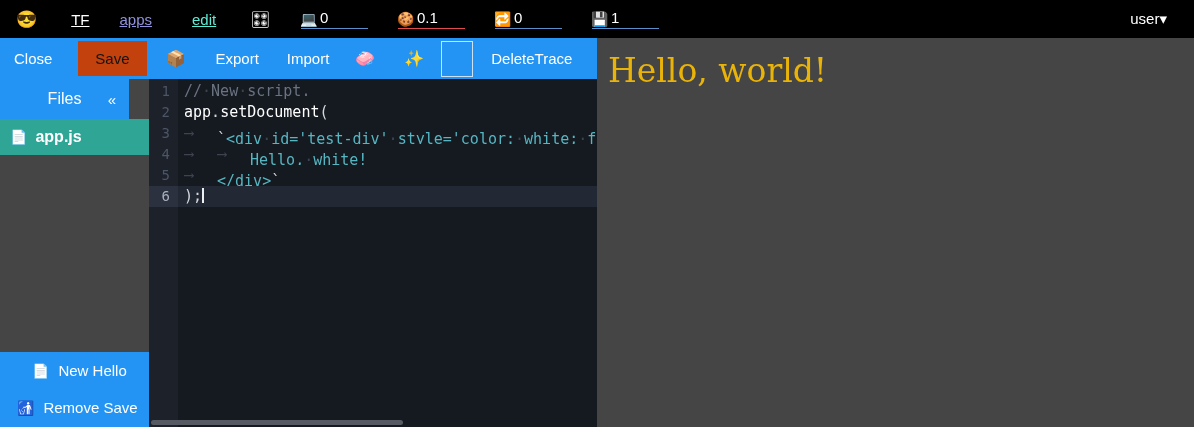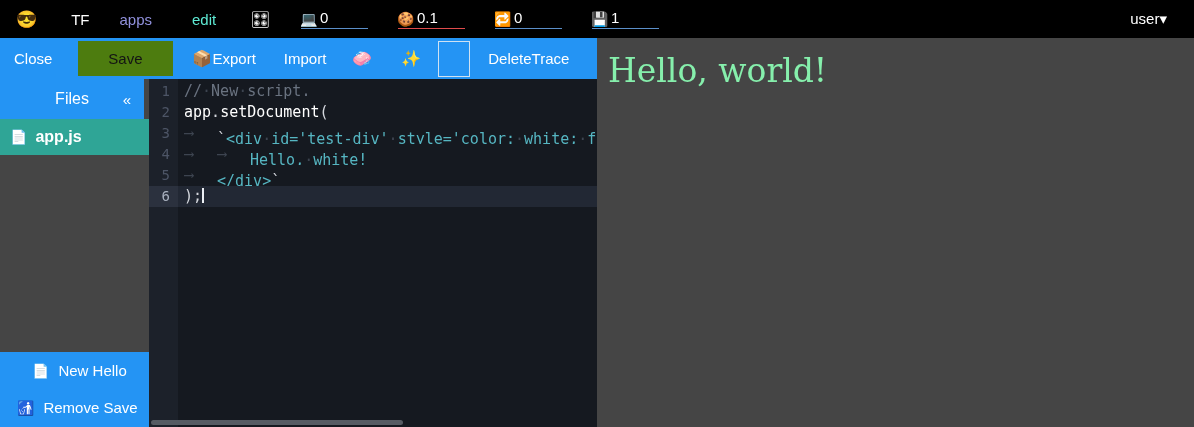--- a/index.html
+++ b/index.html
@@ -3,50 +3,50 @@
 <meta charset="utf-8">
 <style>
   *{box-sizing:border-box;margin:0;padding:0}
   html,body{width:1194px;height:427px}
   body{position:relative;background:#454545;font-family:"Liberation Sans",sans-serif;overflow:hidden}
 
   
   .topbar{position:absolute;top:0;left:0;width:1194px;height:38px;background:#000;
           display:flex;align-items:center;color:#fff;font-size:15px}
   .logo{margin-left:16px;font-size:17px;cursor:pointer}
-  .tb-link{cursor:pointer}
+  .tb-link{text-decoration:underline;cursor:pointer}
   .link-tf{color:#ffffff;margin-left:34px}
   .link-apps{color:#9191dd;margin-left:30px}
   .link-edit{color:#5eead4;margin-left:40px}
   .knobs{margin-left:34px;font-size:16px;cursor:pointer}
   .stat{display:inline-flex;align-items:flex-end;gap:2px;min-width:67px;
         border-bottom:1px solid #5b8fc9;padding-bottom:2px;margin-left:30px;cursor:text}
   .stat .stat-icon{font-size:14px;line-height:14px}
   .stat.u-red{border-bottom-color:#e04b4b}
   .user-menu{margin-left:auto;margin-right:27px;cursor:pointer}
 
   
   .toolbar{position:absolute;top:38px;left:0;width:598px;height:41px;background:#2494f4;
            display:flex;align-items:center;color:#fff;font-size:15px}
   .tb-btn{background:none;border:none;color:#fff;font:inherit;cursor:pointer}
   .btn-close{margin-left:14px}
-  .btn-save{margin-left:26px;background:#4d7c0f;color:#141414;padding:9px 30px;border:none;
+  .btn-save{margin-left:26px;background:#c2410c;color:#141414;padding:9px 17px;border:none;
             font:inherit;cursor:pointer}
   .tb-emoji{cursor:pointer;font-size:16px}
   .emoji-package{margin-left:20px}
-  .btn-export{}
+  .btn-export{margin-left:29px}
   .btn-import{margin-left:28px}
   .emoji-soap{margin-left:26px}
   .emoji-sparkles{margin-left:29px}
   .blank-box{margin-left:17px;width:32px;height:36px;border:1px solid #cfe2f3;background:transparent;cursor:pointer}
   .btn-delete{margin-left:18px}
   .btn-trace{}
 
   
-  .files-header{position:absolute;top:79px;left:0;width:144px;height:40px;background:#2494f4;
+  .files-header{position:absolute;top:79px;left:0;width:129px;height:40px;background:#2494f4;
                 color:#fff;display:flex;align-items:center;justify-content:center;font-size:16px}
   .collapse{position:absolute;right:13px;top:0;height:40px;display:flex;align-items:center;
             font-size:15px;cursor:pointer}
   .file-item{position:absolute;top:119px;left:0;width:149px;height:36px;background:#2fa596;
              color:#fff;display:flex;align-items:center;gap:8px;padding-left:10px;
              font-weight:bold;font-size:16px;cursor:pointer}
   .doc-glyph{font-size:14px}
   .sidebar-body{position:absolute;top:155px;left:0;width:149px;height:197px;background:#454545}
   .sidebar-footer{position:absolute;top:352px;left:0;width:149px;height:75px;background:#2494f4;color:#fff}
   .sf-btn{display:flex;align-items:center;gap:9px;height:37px;font-size:15px;cursor:pointer}
@@ -67,21 +67,21 @@
   .tok-name{color:#ffffff}
   .tok-punct{color:#d4d7dd}
   .tok-string{color:#56b6c2}
   .tok-dot{color:#3d4450}
   .tok-tab{color:#3d4450;display:inline-block;width:33px;overflow:hidden}
   .cursor{display:inline-block;width:2px;height:15px;background:#eceff4;vertical-align:-2px}
   .h-scrollbar{position:absolute;left:2px;bottom:2px;width:252px;height:5px;background:#565b63;
                border-radius:3px;cursor:pointer}
 
   
-  .preview{position:absolute;top:38px;left:597px;width:571px;height:389px;background:#454545;color:#86efac}
+  .preview{position:absolute;top:38px;left:597px;width:571px;height:389px;background:#454545;color:#eab308}
   .preview-text{font-family:"DejaVu Serif","Liberation Serif",serif;font-size:33px;font-weight:400;
                 margin:13px 0 0 11px}
 </style>
 </head>
 <body>
 
 <header class="topbar">
   <span class="logo">😎</span>
   <a class="tb-link link-tf">TF</a>
   <a class="tb-link link-apps">apps</a>

